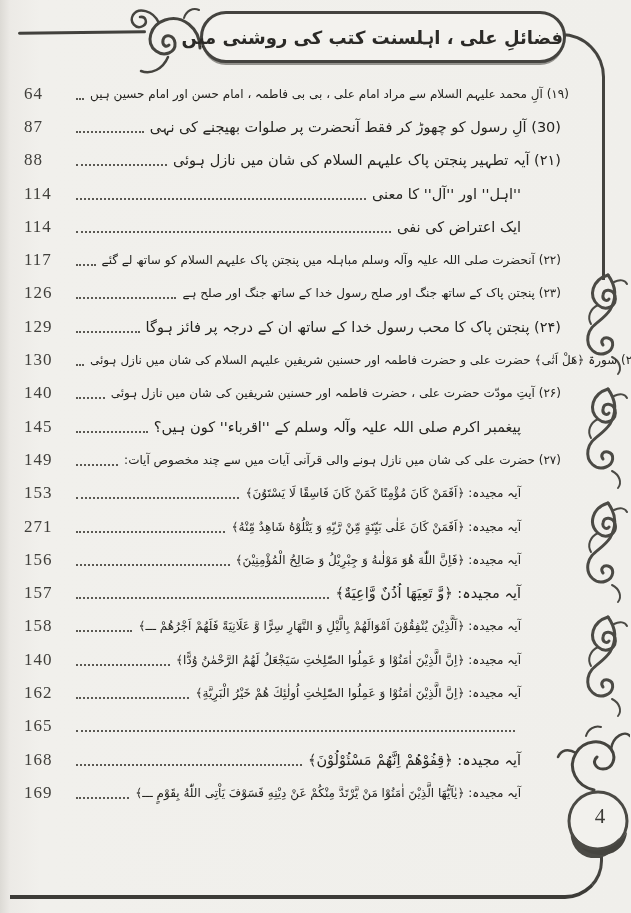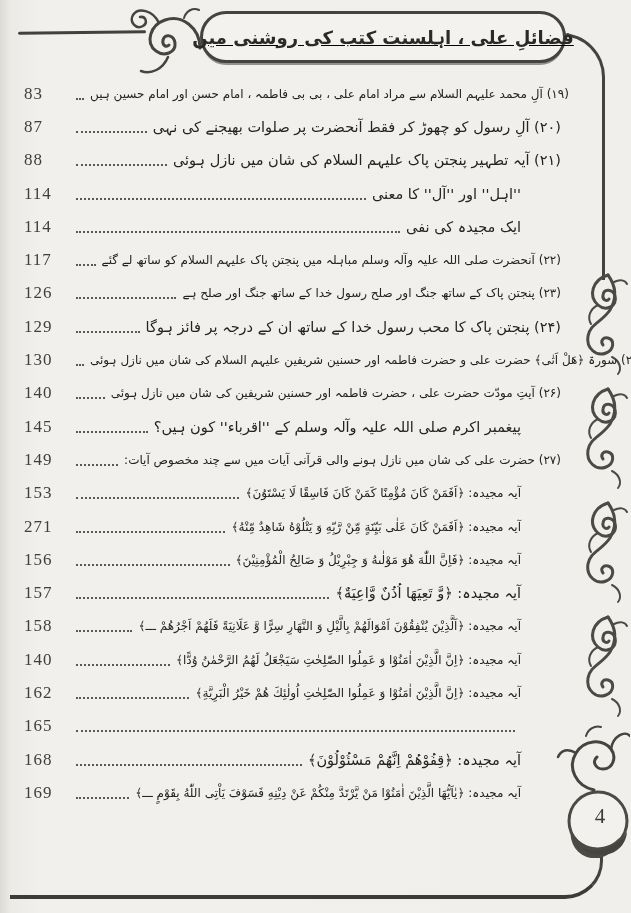--- a/index.html
+++ b/index.html
@@ -17,23 +17,22 @@
   .head-rule{
     position:absolute;left:18px;top:31px;width:128px;height:3px;
     background:#42413d;border-radius:2px;transform:rotate(-0.6deg);
   }
   .flourish{position:absolute;left:126px;top:2px;}
   .title-pill{
     position:absolute;left:200px;top:11px;width:360px;height:46px;
     border:3px solid #44433f;border-radius:26px;
     background:#f3f2ee;
     box-shadow:0 4px 0 -2px rgba(70,68,62,.55);
-    display:flex;align-items:center;justify-content:center;
+    display:flex;align-items:center;justify-content:flex-end;
     z-index:3;
-    text-decoration:underline;
   }
   .title-pill .t{
     direction:rtl;font-size:18px;font-weight:bold;color:#2b2a27;
     white-space:nowrap;
   }
   
   .frame-top{
     position:absolute;left:440px;top:33px;width:162px;height:244px;
     border-top:3px solid #44433f;border-right:3px solid #44433f;
     border-top-right-radius:44px;z-index:1;
@@ -124,43 +123,43 @@
       <path d="M7,42 A29,29 0 0 0 55,50 A22,22 0 0 1 7,42 Z" fill="#4b4a45"></path>
       <path d="M18,60 A36,36 0 0 0 63,44 C62,58 50,68 36,67 C28,66 22,64 18,60 Z" fill="#45443f"></path>
     </svg>
     <span class="num">4</span>
   </div>
 
   <div class="frame-bottom"></div>
 
   <div class="toc">
       <div class="row">
-        <span class="pg">83</span>
+        <span class="pg">64</span>
         <span class="dots"></span>
         <span class="txt long"><span>(۱۹) آلِ محمد علیہم السلام سے مراد امام علی ، بی بی فاطمہ ، امام حسن اور امام حسین ہیں</span></span>
       </div>
       <div class="row">
         <span class="pg">87</span>
         <span class="dots"></span>
-        <span class="txt"><span>(۲۰) آلِ رسول کو چھوڑ کر فقط آنحضرت پر صلوات بھیجنے کی نہی</span></span>
+        <span class="txt"><span>(30) آلِ رسول کو چھوڑ کر فقط آنحضرت پر صلوات بھیجنے کی نہی</span></span>
       </div>
       <div class="row">
         <span class="pg">88</span>
         <span class="dots"></span>
         <span class="txt"><span>(۲۱) آیہ تطہیر پنجتن پاک علیہم السلام کی شان میں نازل ہوئی</span></span>
       </div>
       <div class="row ind">
         <span class="pg">114</span>
         <span class="dots"></span>
         <span class="txt"><span>''اہل'' اور ''آل'' کا معنی</span></span>
       </div>
       <div class="row ind">
         <span class="pg">114</span>
         <span class="dots"></span>
-        <span class="txt"><span>ایک مجیدہ کی نفی</span></span>
+        <span class="txt"><span>ایک اعتراض کی نفی</span></span>
       </div>
       <div class="row">
         <span class="pg">117</span>
         <span class="dots"></span>
         <span class="txt long"><span>(۲۲) آنحضرت صلی اللہ علیہ وآلہ وسلم مباہلہ میں پنجتن پاک علیہم السلام کو ساتھ لے گئے</span></span>
       </div>
       <div class="row">
         <span class="pg">126</span>
         <span class="dots"></span>
         <span class="txt long"><span>(۲۳) پنجتن پاک کے ساتھ جنگ اور صلح رسول خدا کے ساتھ جنگ اور صلح ہے</span></span>

